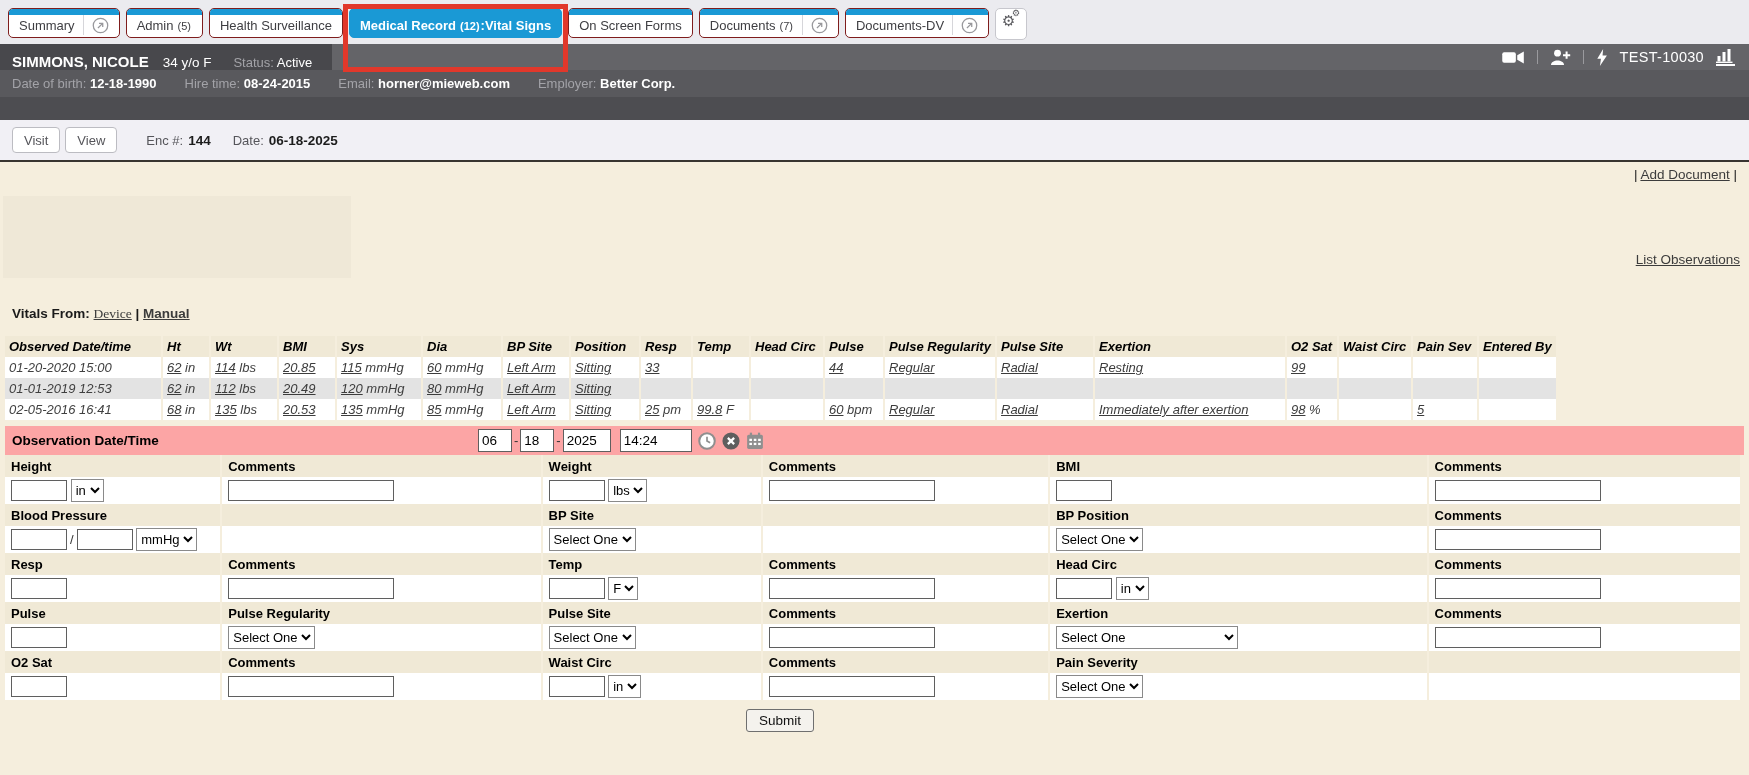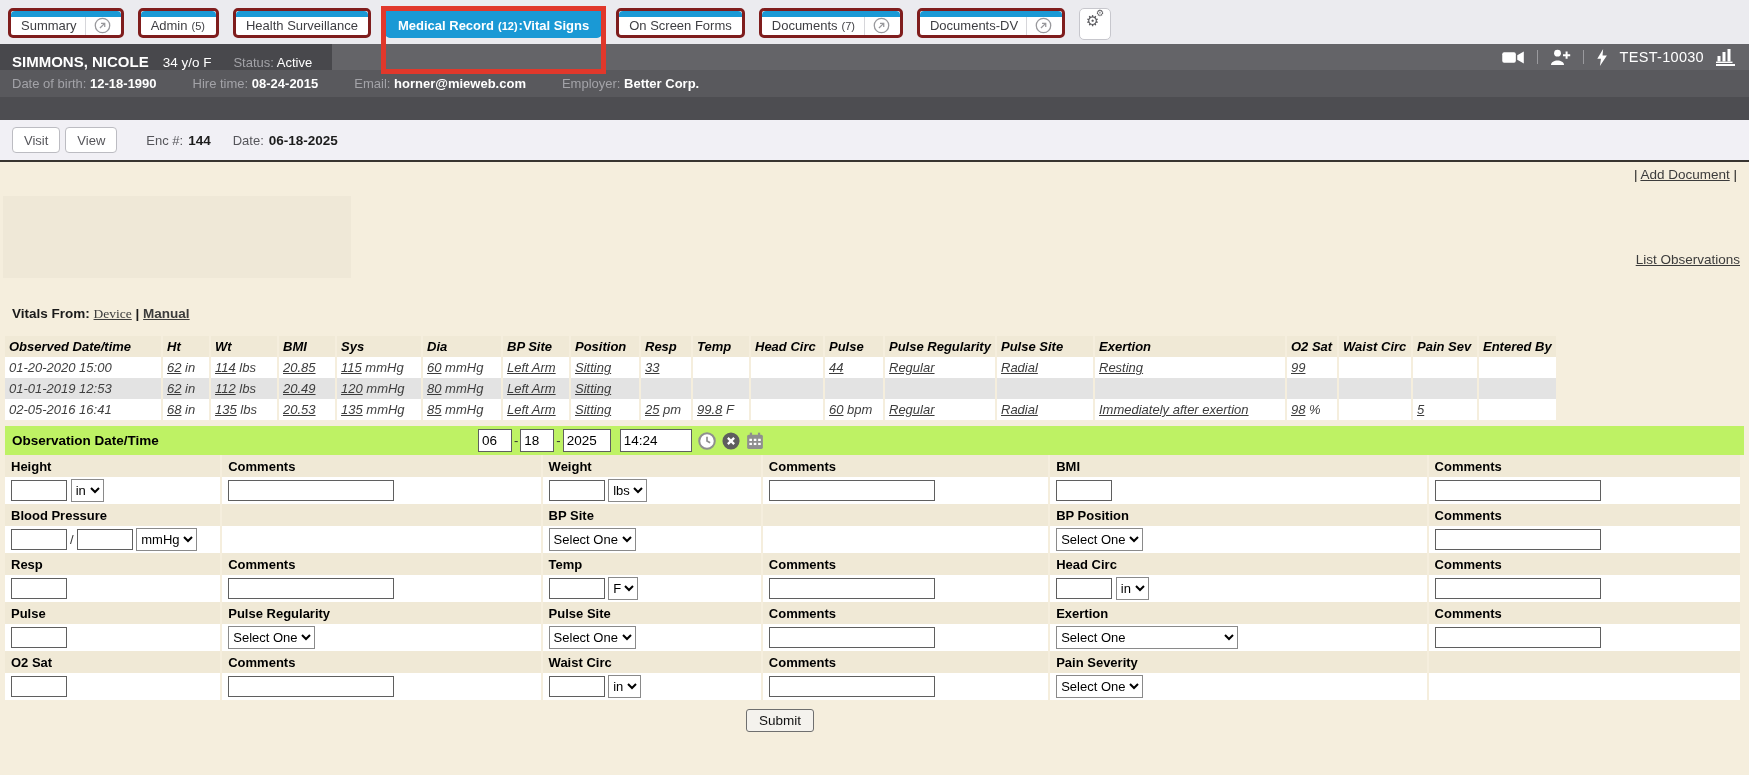--- a/index.html
+++ b/index.html
@@ -1,21 +1,21 @@
 <!DOCTYPE html>
 <html><head>
 <meta charset="utf-8">
 <style>
   html,body{margin:0;padding:0;width:1749px;height:775px;overflow:hidden;
     font-family:"Liberation Sans","DejaVu Sans",sans-serif;font-size:13px;color:#222;background:#ebebef;}
   .app{position:relative;width:1749px;height:775px;background:#f5eedd;}
 
   
   .tabbar{position:absolute;top:0;left:0;width:100%;height:44px;background:#ebebef;display:flex;align-items:flex-start;padding:8px 0 0 8px;box-sizing:border-box;}
-  .tab{position:relative;display:flex;align-items:center;height:30px;background:#fff;border:3px solid #7f1d1d;border-radius:5px;margin-right:14px;padding:5px 10px 1px 10px;box-sizing:border-box;color:#3e3e42;cursor:pointer;white-space:nowrap;}
+  .tab{position:relative;display:flex;align-items:center;height:30px;background:#fff;border:1px solid #7f1d1d;border-radius:5px;margin-right:6px;padding:5px 10px 1px 10px;box-sizing:border-box;color:#3e3e42;cursor:pointer;white-space:nowrap;}
   .tab::before{content:"";position:absolute;top:0;left:0;right:0;height:6px;background:#1a99d5;border-radius:4px 4px 0 0;}
   .tab .cnt{font-size:11px;margin:1px 1px 0 4px;}
   .tab.selected{background:#1a99d5;border-color:#1a99d5;color:#fff;font-weight:bold;}
   .tab.selected::before{background:#1a99d5;}
   .popout{display:inline-flex;align-items:center;margin-left:8px;padding-left:8px;border-left:1px solid #d6d6da;height:20px;}
   .gear-btn{position:relative;width:30px;height:30px;background:#fff;border:1px solid #c7c7cd;border-radius:5px;color:#5a5a5e;cursor:pointer;}
   .gear-g{position:absolute;left:6px;top:4px;font-size:15px;line-height:15px;}
   .gear-g.small{left:16px;top:0;font-size:9px;line-height:9px;}
   .red-box{position:absolute;left:-7px;right:-7px;top:-5px;height:58px;border:5px solid #e1382b;pointer-events:none;z-index:9;}
 
@@ -25,21 +25,21 @@
   .pname{position:relative;margin-left:12px;color:#fff;font-weight:bold;font-size:15px;}
   .page-sex{position:relative;margin-left:14px;color:#fff;font-size:13.5px;}
   .pstatus{position:relative;margin-left:22px;font-size:13px;}
   .lab{color:#a3a3a8;}
   .pbar1 .val{color:#fff;}
   .pbar1-right{position:absolute;right:14px;top:0;height:26px;display:flex;align-items:center;gap:12px;color:#fff;}
   .vsep{width:1px;height:14px;background:#9a9a9e;}
   .picon{display:inline-flex;align-items:center;}
   .pid{color:#fff;font-size:14.5px;letter-spacing:.3px;}
   .chart-link{border-bottom:2px solid #fff;padding-bottom:1px;cursor:pointer;}
-  .pbar2{position:absolute;top:70px;left:0;width:100%;height:27px;background:#59595d;display:flex;align-items:center;gap:36px;padding-left:12px;box-sizing:border-box;font-size:13px;}
+  .pbar2{position:absolute;top:70px;left:0;width:100%;height:27px;background:#59595d;display:flex;align-items:center;gap:28px;padding-left:12px;box-sizing:border-box;font-size:13px;}
   .pbar2 .val{color:#fff;font-weight:bold;}
   .pbar3{position:absolute;top:97px;left:0;width:100%;height:23px;background:#4d4d51;}
 
   
   .toolbar{position:absolute;top:120px;left:0;width:100%;height:42px;background:#f1f0f5;display:flex;align-items:center;padding-left:12px;box-sizing:border-box;border-bottom:2px solid #383430;}
   .tbtn{height:26px;background:#fff;border:1px solid #bcbcc2;border-radius:4px;color:#55555a;font-size:13px;padding:0 11px;margin-right:5px;cursor:pointer;font-family:inherit;}
   .enc{margin-left:24px;color:#55555a;}
   .toolbar b{color:#1c1c1c;margin-left:5px;font-size:13.5px;}
   .date-lbl{margin-left:22px;color:#55555a;}
 
@@ -64,21 +64,21 @@
   table.vitals th:nth-child(5){width:76px;}   table.vitals th:nth-child(6){width:70px;}
   table.vitals th:nth-child(7){width:58px;}   table.vitals th:nth-child(8){width:60px;}
   table.vitals th:nth-child(9){width:42px;}   table.vitals th:nth-child(10){width:48px;}
   table.vitals th:nth-child(11){width:64px;}  table.vitals th:nth-child(12){width:50px;}
   table.vitals th:nth-child(13){width:102px;} table.vitals th:nth-child(14){width:88px;}
   table.vitals th:nth-child(15){width:182px;} table.vitals th:nth-child(16){width:42px;}
   table.vitals th:nth-child(17){width:64px;}  table.vitals th:nth-child(18){width:56px;}
   table.vitals th:nth-child(19){width:64px;}
 
   
-  .obs-row{margin:6px 0 0 5px;width:1739px;height:29px;background:#bef264;display:flex;align-items:center;box-sizing:border-box;}
+  .obs-row{margin:6px 0 0 5px;width:1739px;height:29px;background:#fca5a5;display:flex;align-items:center;box-sizing:border-box;}
   .obs-row .obs-lbl{font-weight:bold;color:#000;margin-left:7px;width:466px;font-size:13.5px;}
   .din{height:21px;border:1.5px solid #5f5f5f;font-family:inherit;font-size:13.5px;padding:0 3px;box-sizing:content-box;}
   .w-mm{width:26px;} .w-dd{width:26px;} .w-yy{width:40px;} .w-time{width:64px;margin-left:9px;}
   .dsep{margin:0 2px;color:#333;}
   .dicon{display:inline-flex;margin-left:6px;cursor:pointer;}
   .dicon:first-of-type{margin-left:12px;}
 
   
   table.vform{border-collapse:separate;border-spacing:2px 0;table-layout:fixed;width:1739px;margin-left:3px;font-size:13px;}
   table.vform col.c1{width:215px;} table.vform col.c2{width:318px;}

